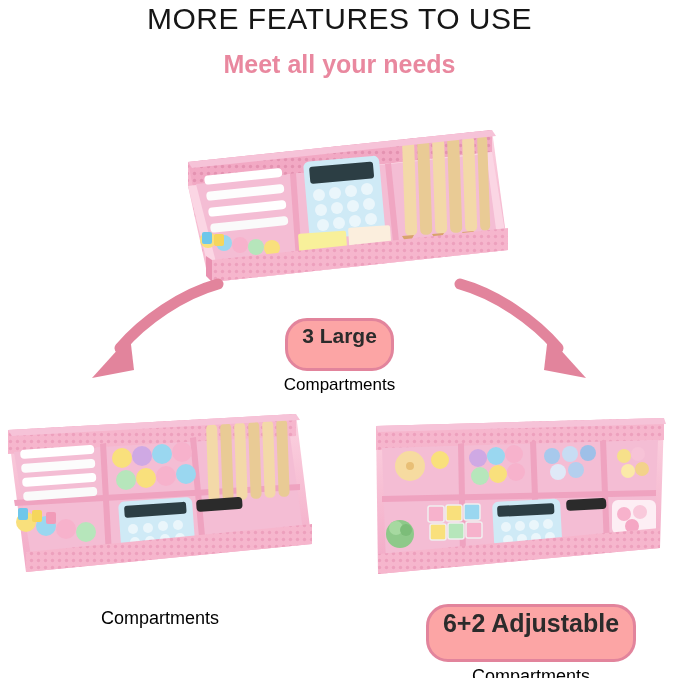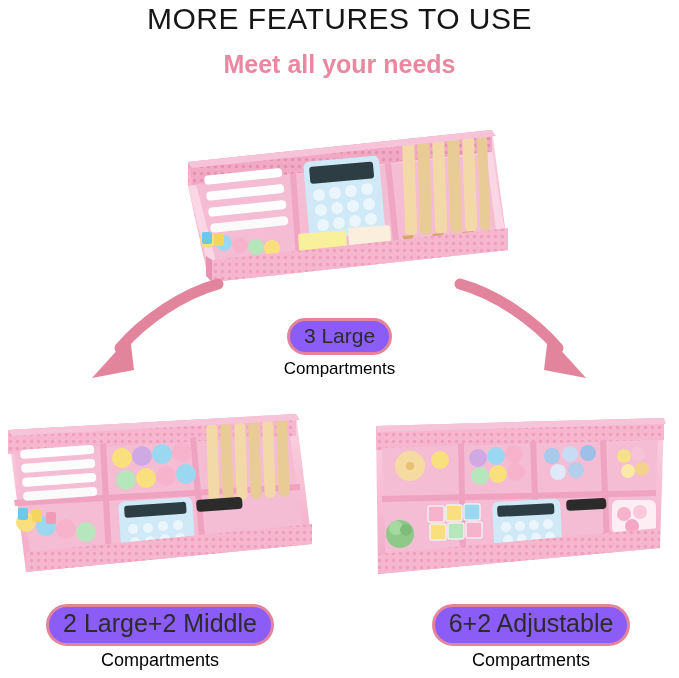--- a/index.html
+++ b/index.html
@@ -53,24 +53,24 @@
 
   
   .label-box {
     position: absolute;
     text-align: center;
   }
   .label-pill {
     display: inline-block;
     border: 3px solid #e2849c;
     border-radius: 22px;
-    padding: 3px 14px 5px 14px;
+    padding: 3px 14px 21px 14px;
     color: #2b2b2b;
-    font-weight: normal;
-    background: #8b5cf6;
+    font-weight: bold;
+    background: #fca5a5;
     line-height: 1.1;
   }
   .label-sub {
     margin-top: 4px;
     color: #000000;
     font-weight: normal;
   }
 
   .label-top .label-pill { font-size: 21px; }
   .label-top .label-sub { font-size: 17px; }
@@ -358,21 +358,20 @@
         <circle cx="278" cy="116" r="7" fill="#f9c9db"></circle>
         <circle cx="270" cy="130" r="7" fill="#f5a7c4"></circle>
       </g>
 
       <polygon points="16,178 298,152 298,132 16,158" fill="url(#meshD)"></polygon>
       <polygon points="14,30 302,22 304,28 16,36" fill="#f6c3d8"></polygon>
     </svg>
   </div>
 
   <div class="label-box label-bl" style="left:12px; top:604px; width:296px;">
-    <div class="label-pill">2 Large+2 Middle</div>
     <div class="label-sub">Compartments</div>
   </div>
 
   <div class="label-box label-br" style="left:388px; top:604px; width:286px;">
     <div class="label-pill">6+2 Adjustable</div>
     <div class="label-sub">Compartments</div>
   </div>
 
 </div>
 

